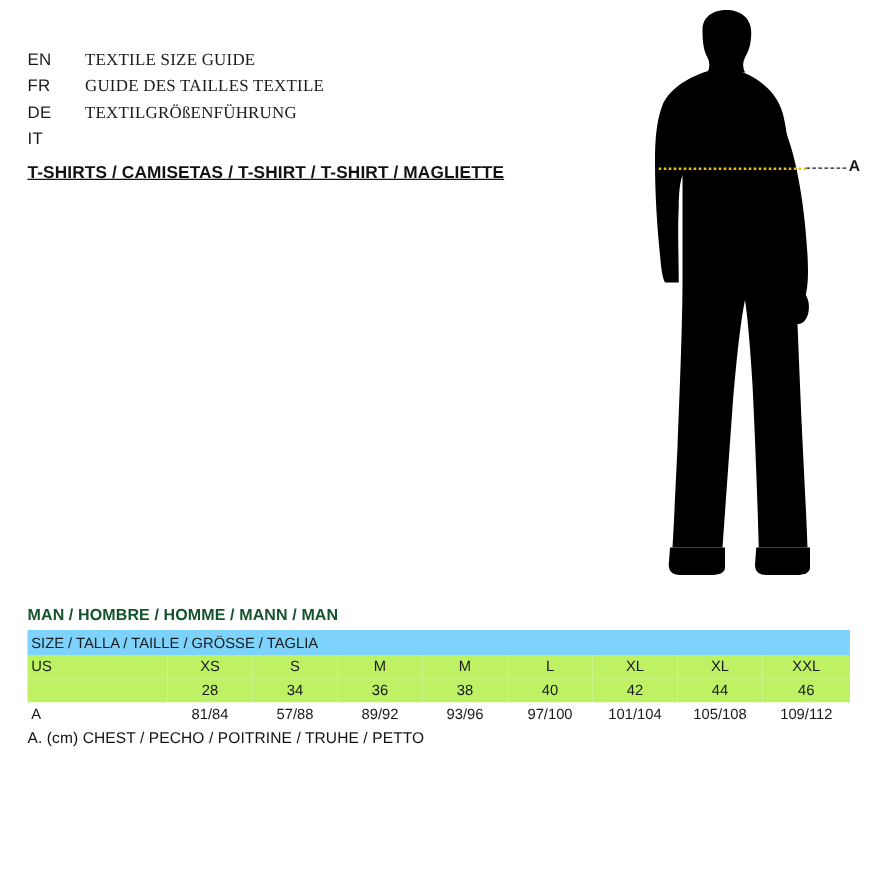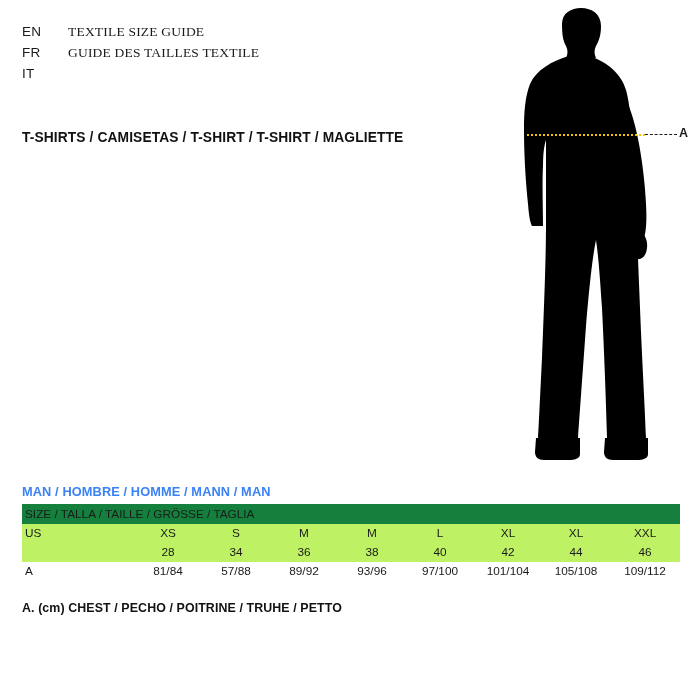--- a/index.html
+++ b/index.html
@@ -19,21 +19,21 @@
     position: relative;
     width: 700px;
     height: 700px;
     box-sizing: border-box;
   }
 
   
   .lang-block {
     position: absolute;
     left: 22px;
-    top: 24px;
+    top: 40px;
     width: 430px;
   }
   .lang-row {
     display: flex;
     align-items: baseline;
     height: 21px;
     font-size: 13.5px;
     letter-spacing: 0.2px;
   }
   .lang-code {
@@ -56,20 +56,21 @@
     top: 128px;
     width: 470px;
   }
   .cat-line {
     font-size: 13.8px;
     font-weight: bold;
     letter-spacing: 0.1px;
     line-height: 20px;
     white-space: nowrap;
     color: #111;
+    text-decoration: underline;
   }
 
   
   .figure-wrap {
     position: absolute;
     left: 470px;
     top: 8px;
     width: 220px;
     height: 460px;
   }
@@ -106,21 +107,21 @@
     position: absolute;
     left: 22px;
     top: 484px;
     width: 658px;
   }
   .gender-line {
     font-size: 12.8px;
     font-weight: bold;
     letter-spacing: 0.1px;
     margin-bottom: 5px;
-    color: #3b82f6;
+    color: #14532d;
   }
   table.size-table {
     width: 658px;
     border-collapse: collapse;
     table-layout: fixed;
     font-size: 12px;
   }
   table.size-table td {
     padding: 0;
     height: 19px;
@@ -129,58 +130,62 @@
     vertical-align: middle;
     color: #1a1a1a;
     font-size: 11.8px;
   }
   table.size-table td.rowlabel {
     text-align: left;
     padding-left: 3px;
     width: 112px;
   }
   tr.header-row td {
-    background: #15803d;
+    background: #7dd3fc;
     font-size: 11.8px;
     height: 20px;
     line-height: 20px;
   }
   tr.header-row td.rowlabel {
     text-align: left;
   }
   tr.shade td {
     background: #e9e9e9;
   }
   tr.plain td {
     background: #ffffff;
   }
   tr.band td {
     background: #bef264;
   }
   .note {
-    margin-top: 20px;
+    margin-top: 2px;
     font-size: 12.4px;
-    font-weight: bold;
+    font-weight: normal;
     letter-spacing: 0.1px;
     color: #111;
   }
 </style>
 </head>
 <body>
 
 <div class="page">
 
   <div class="lang-block">
     <div class="lang-row">
       <span class="lang-code">EN</span>
       <span class="lang-title">TEXTILE SIZE GUIDE</span>
     </div>
     <div class="lang-row">
       <span class="lang-code">FR</span>
       <span class="lang-title">GUIDE DES TAILLES TEXTILE</span>
+    </div>
+    <div class="lang-row">
+      <span class="lang-code">DE</span>
+      <span class="lang-title">TEXTILGRÖßENFÜHRUNG</span>
     </div>
     <div class="lang-row">
       <span class="lang-code">IT</span>
     </div>
   </div>
 
   <div class="cat-block">
     <div class="cat-line">T-SHIRTS / CAMISETAS / T-SHIRT / T-SHIRT / MAGLIETTE</div>
   </div>
 

